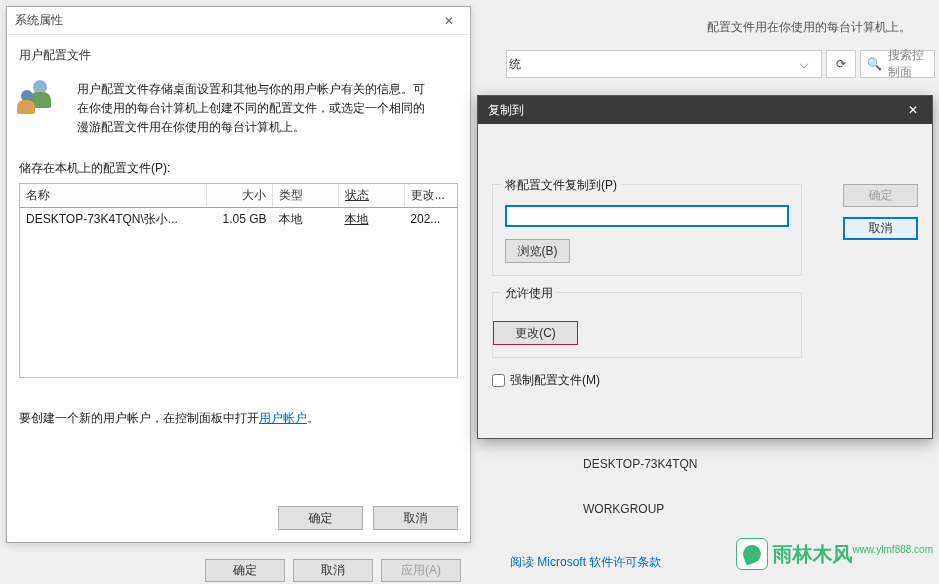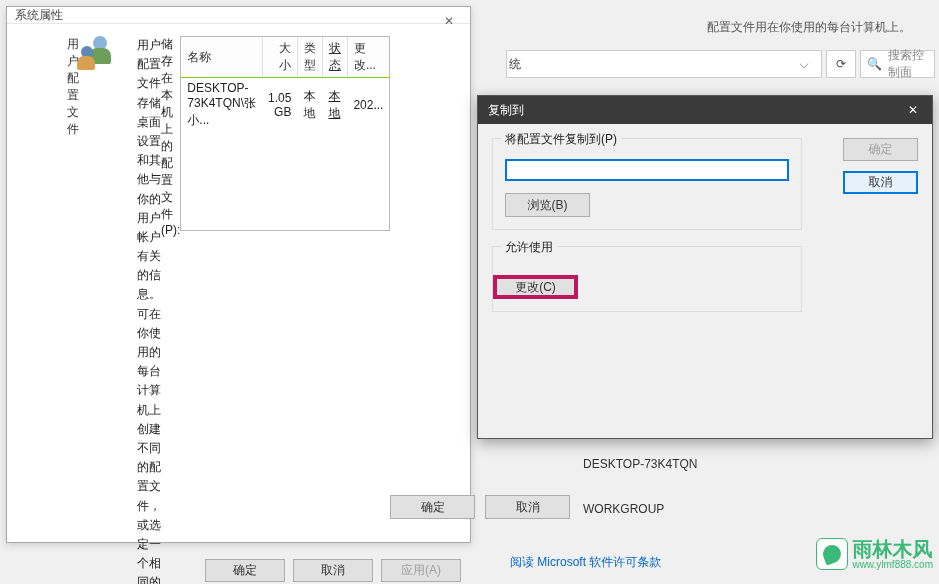--- a/index.html
+++ b/index.html
@@ -127,21 +127,21 @@
     }
     .wm-seed {
       width: 18px;
       height: 18px;
       background: #3cb878;
       border-radius: 50% 50% 50% 10%;
       transform: rotate(-20deg);
     }
     .wm-text {
       display: flex;
-      flex-direction: column;
+      flex-direction: row;
     }
     .wm-title {
       font-size: 20px;
       font-weight: bold;
       color: #3cb878;
       line-height: 1;
     }
     .wm-url {
       font-size: 10px;
       color: #3cb878;
@@ -152,21 +152,21 @@
       position: absolute;
       top: 6px;
       left: 6px;
       width: 465px;
       height: 537px;
       background: white;
       border: 1px solid #aaa;
       box-shadow: 0 2px 8px rgba(0,0,0,0.15);
     }
     .win1-title {
-      height: 17px;
+      height: 28px;
       display: flex;
       align-items: center;
       padding: 0 8px;
       font-size: 12px;
       color: #444;
       border-bottom: 1px solid #e8e8e8;
     }
     .win1-close {
       position: absolute;
       top: 4px;
@@ -176,22 +176,21 @@
       display: flex;
       align-items: center;
       justify-content: center;
       color: #666;
       font-size: 14px;
     }
     .win2-body {
       padding: 12px 12px 0 12px;
       height: calc(100% - 28px);
       display: flex;
-      flex-direction: row;
-      margin-left: 48px;
+      flex-direction: column;
     }
     .subtitle {
       font-size: 12px;
       color: #333;
       margin-bottom: 16px;
     }
     .desc-row {
       display: flex;
       gap: 20px;
       margin-bottom: 22px;
@@ -343,20 +342,21 @@
       display: flex;
       align-items: center;
       justify-content: center;
       color: white;
       font-size: 14px;
     }
     .win3-body {
       padding: 14px;
       position: relative;
       height: calc(100% - 28px);
+      margin-top: 46px;
     }
     .group {
       border: 1px solid #dcdcdc;
       padding: 20px 12px 12px 12px;
       position: relative;
       margin-bottom: 16px;
     }
     .group-label {
       position: absolute;
       top: -8px;
@@ -367,35 +367,35 @@
     }
     .path-input {
       width: 100%;
       height: 22px;
       border: 2px solid #0078d7;
       background: white;
       padding: 0 4px;
     }
     .browse-btn {
       margin-top: 12px;
-      width: 85px;
+      width: 65px;
       height: 24px;
       border: 1px solid #adadad;
       background: #e1e1e1;
       color: #333;
     }
     .group2 {
       border: 1px solid #dcdcdc;
       padding: 28px 12px 12px 0;
       position: relative;
     }
     .change-btn {
       width: 85px;
       height: 24px;
-      border: 4px solid #be185d;
+      border: 1px solid #be185d;
       background: #e1e1e1;
       color: #333;
     }
     .checkbox-row {
       display: flex;
       align-items: center;
       gap: 5px;
       margin-top: 14px;
       color: #222;
     }
@@ -495,20 +495,23 @@
           <tr>
             <td class="col-name">DESKTOP-73K4TQN\张小...</td>
             <td class="col-size">1.05 GB</td>
             <td class="col-type">本地</td>
             <td class="col-status">本地</td>
             <td class="col-mod">202...</td>
           </tr>
         </tbody>
       </table>
     </div>
+    <div class="create-text">
+      <span>要创建一个新的用户帐户，在控制面板中打开</span><a href="#">用户帐户</a><span>。</span>
+    </div>
     <div class="footer-buttons">
       <button>确定</button>
       <button>取消</button>
     </div>
   </div>
 </div>
 
 <div class="win3">
   <div class="win3-title">复制到</div>
   <div class="win3-close">
@@ -518,19 +521,23 @@
     <div class="win3-left">
       <div class="group">
         <div class="group-label">将配置文件复制到(P)</div>
         <input type="text" class="path-input" value="" style="">
         <button class="browse-btn">浏览(B)</button>
       </div>
       <div class="group2">
         <div class="group-label">允许使用</div>
         <button class="change-btn">更改(C)</button>
       </div>
+      <label class="checkbox-row">
+        <input type="checkbox" style="">
+        <span>强制配置文件(M)</span>
+      </label>
     </div>
     <div class="right-buttons">
       <button class="disabled">确定</button>
       <button class="focused">取消</button>
     </div>
   </div>
 </div>
 
 </body></html>

